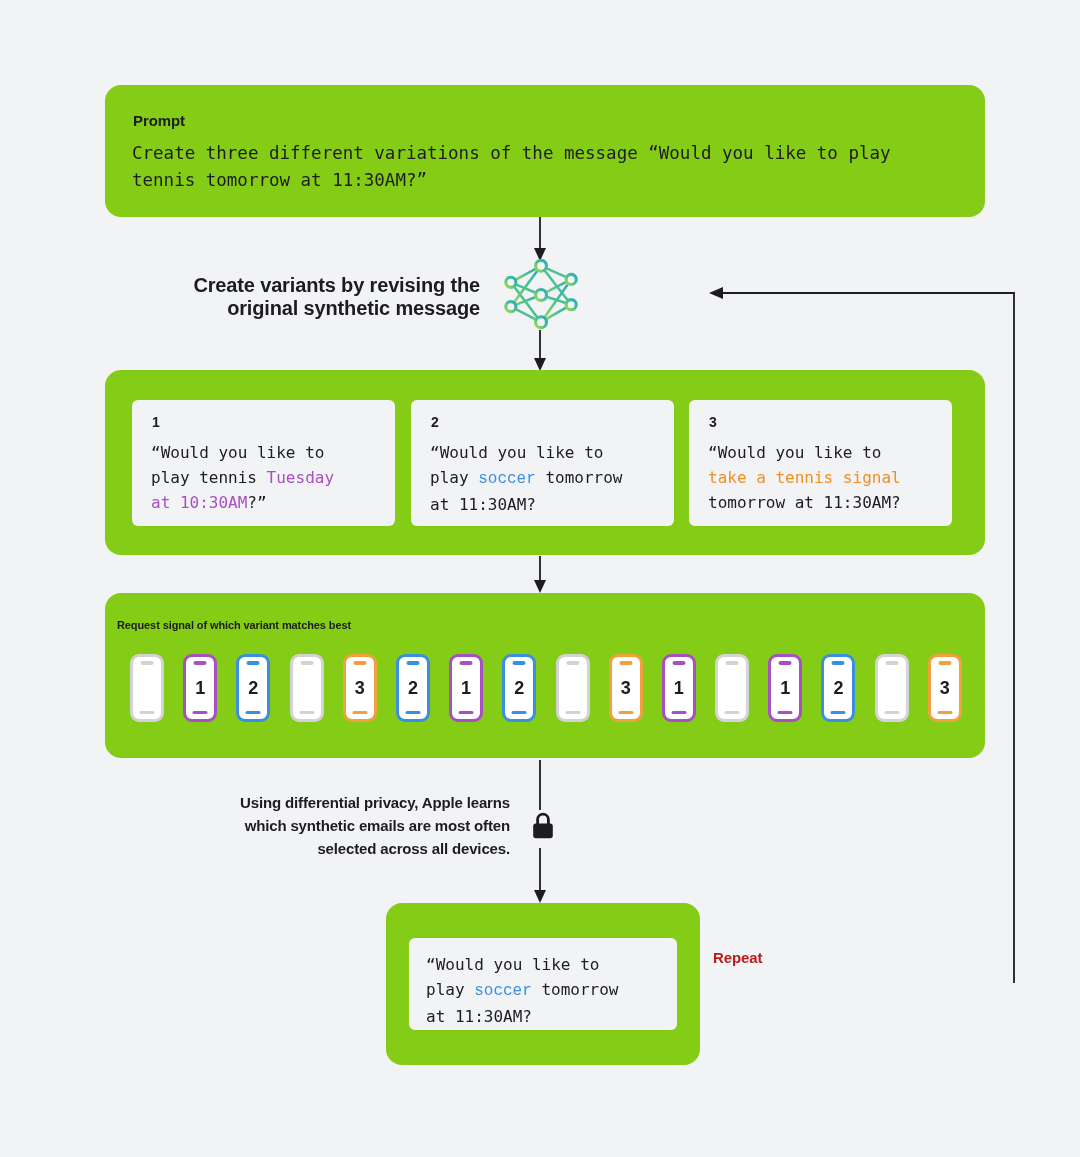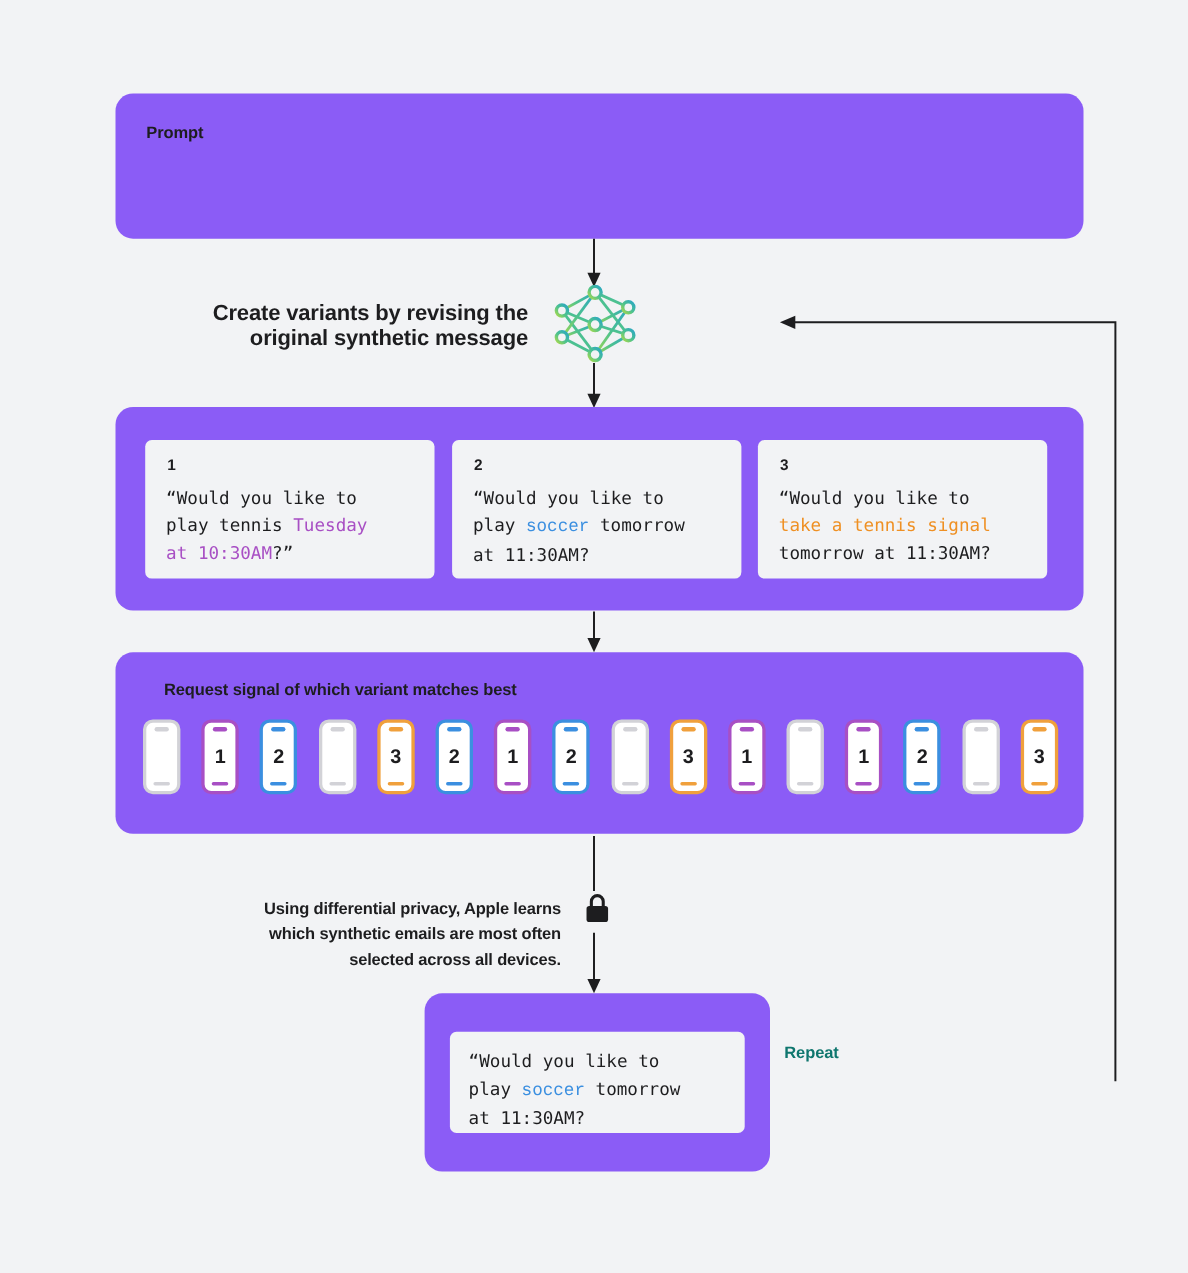--- a/index.html
+++ b/index.html
@@ -16,21 +16,21 @@
   }
   .canvas {
     position: relative;
     width: 1080px;
     height: 1157px;
   }
 
   
   .card {
     position: absolute;
-    background: #8b5cf6;
+    background: #84cc16;
     border-radius: 16px;
   }
 
   
   #prompt-card {
     left: 105px;
     top: 85px;
     width: 880px;
     height: 132px;
   }
@@ -126,23 +126,23 @@
 
   
   #signal-card {
     left: 105px;
     top: 593px;
     width: 880px;
     height: 165px;
   }
   .signal-title {
     position: absolute;
-    left: 44px;
+    left: 12px;
     top: 26px;
-    font-size: 15px;
+    font-size: 11px;
     font-weight: bold;
     letter-spacing: -0.1px;
   }
   #phone-row {
     position: absolute;
     left: 25px;
     top: 61px;
     width: 832px;
     display: flex;
     justify-content: space-between;
@@ -245,31 +245,32 @@
   }
 
   
   #repeat-label {
     position: absolute;
     left: 713px;
     top: 949px;
     font-size: 15px;
     font-weight: bold;
     letter-spacing: -0.1px;
-    color: #0f766e;
+    color: #b91c1c;
     text-align: center;
   }
 </style>
 </head>
 <body>
 
 <div class="canvas">
 
   <div class="card" id="prompt-card">
     <div class="prompt-label">Prompt</div>
+    <div class="prompt-body">Create three different variations of the message “Would you like to play tennis tomorrow at 11:30AM?”</div>
   </div>
 
   <svg class="arrow-svg" style="left:532px; top:217px;" width="16" height="45">
     <line x1="8" y1="0" x2="8" y2="32" stroke="#1d1d1f" stroke-width="1.8"></line>
     <polygon points="8,44 2,31 14,31" fill="#1d1d1f"></polygon>
   </svg>
 
   <div id="nn-label" style="white-space:pre-line;">Create variants by revising the
 original synthetic message</div>
 
@@ -423,21 +424,21 @@
           <div class="num">3</div>
           <div class="home"></div>
         </div>
       </div>
   </div>
 
   <svg class="arrow-svg" style="left:532px; top:760px;" width="16" height="50">
     <line x1="8" y1="0" x2="8" y2="50" stroke="#1d1d1f" stroke-width="1.8"></line>
   </svg>
 
-  <div id="privacy-label" style="white-space:pre-line;margin-top:24px;">Using differential privacy, Apple learns
+  <div id="privacy-label" style="white-space:pre-line;">Using differential privacy, Apple learns
 which synthetic emails are most often
 selected across all devices.</div>
 
   <svg id="lock-icon" viewBox="0 0 26 30">
     <path d="M7.6 13 L7.6 8.6 A5.4 5.4 0 0 1 18.4 8.6 L18.4 13" fill="none" stroke="#1d1d1f" stroke-width="2.8"></path>
     <rect x="3.2" y="12.6" width="19.6" height="14.6" rx="2.6" fill="#1d1d1f"></rect>
   </svg>
 
   <svg class="arrow-svg" style="left:532px; top:848px;" width="16" height="56">
     <line x1="8" y1="0" x2="8" y2="43" stroke="#1d1d1f" stroke-width="1.8"></line>

